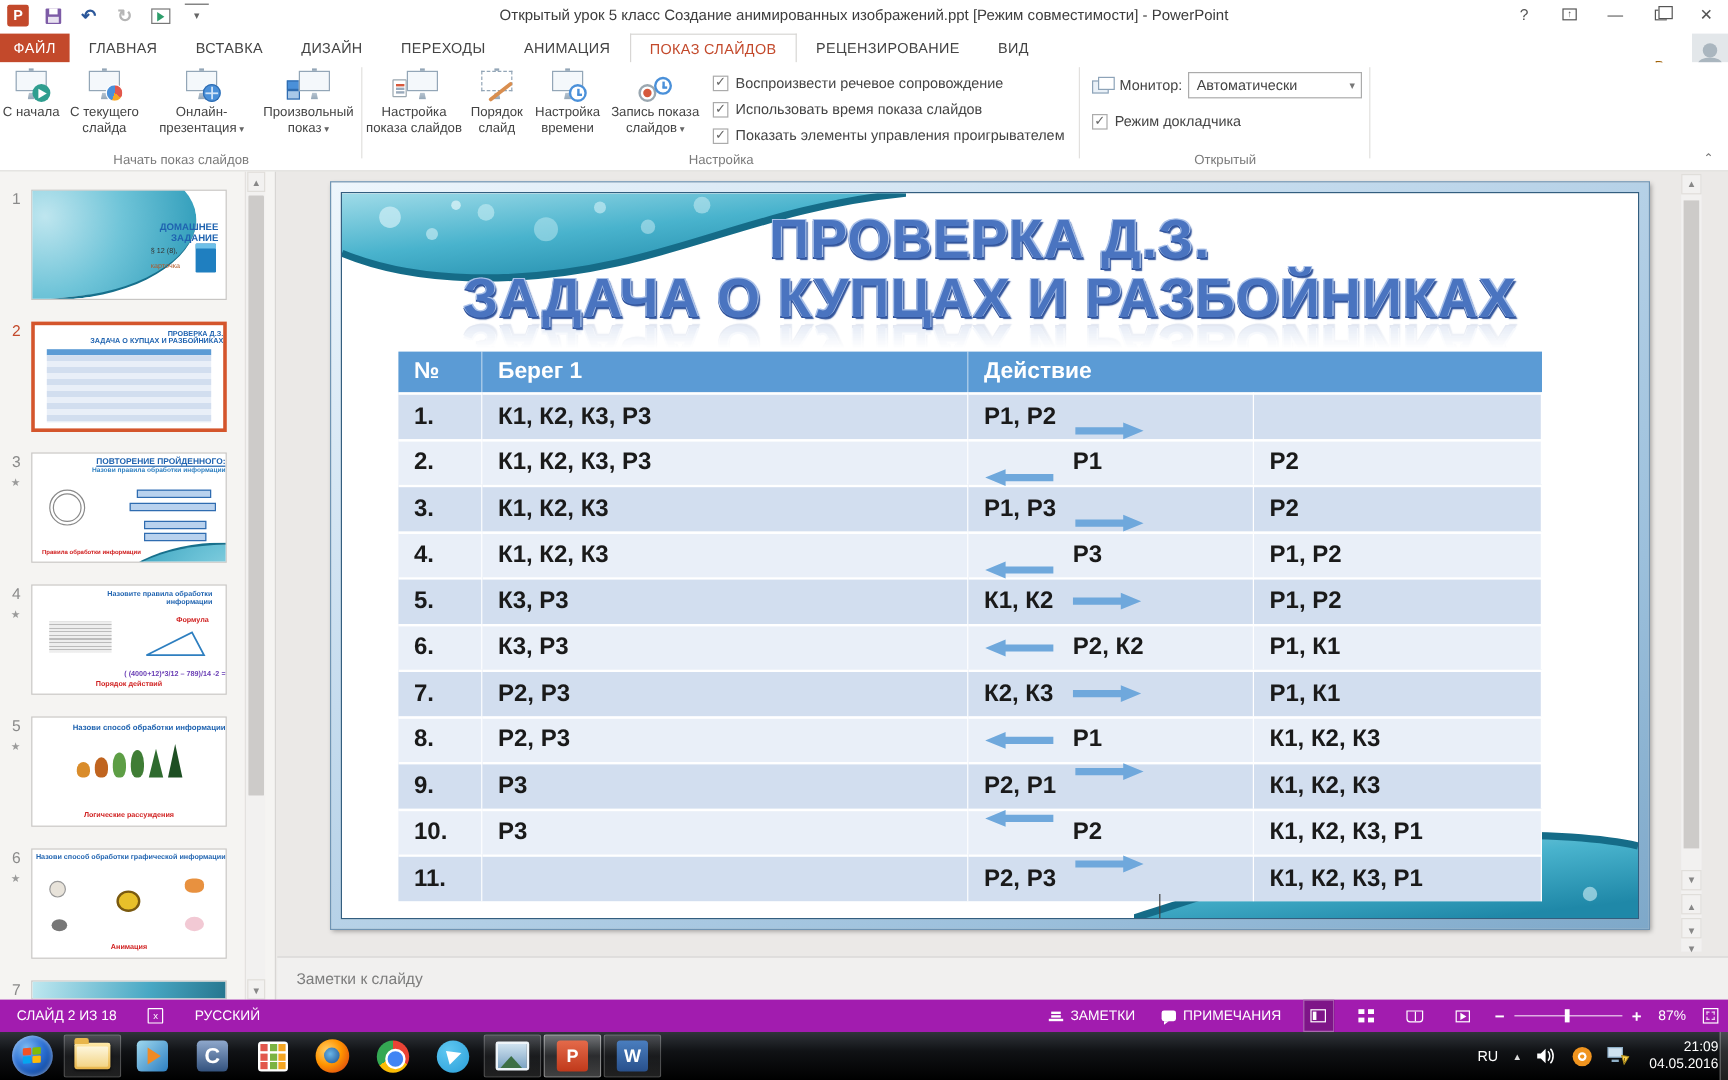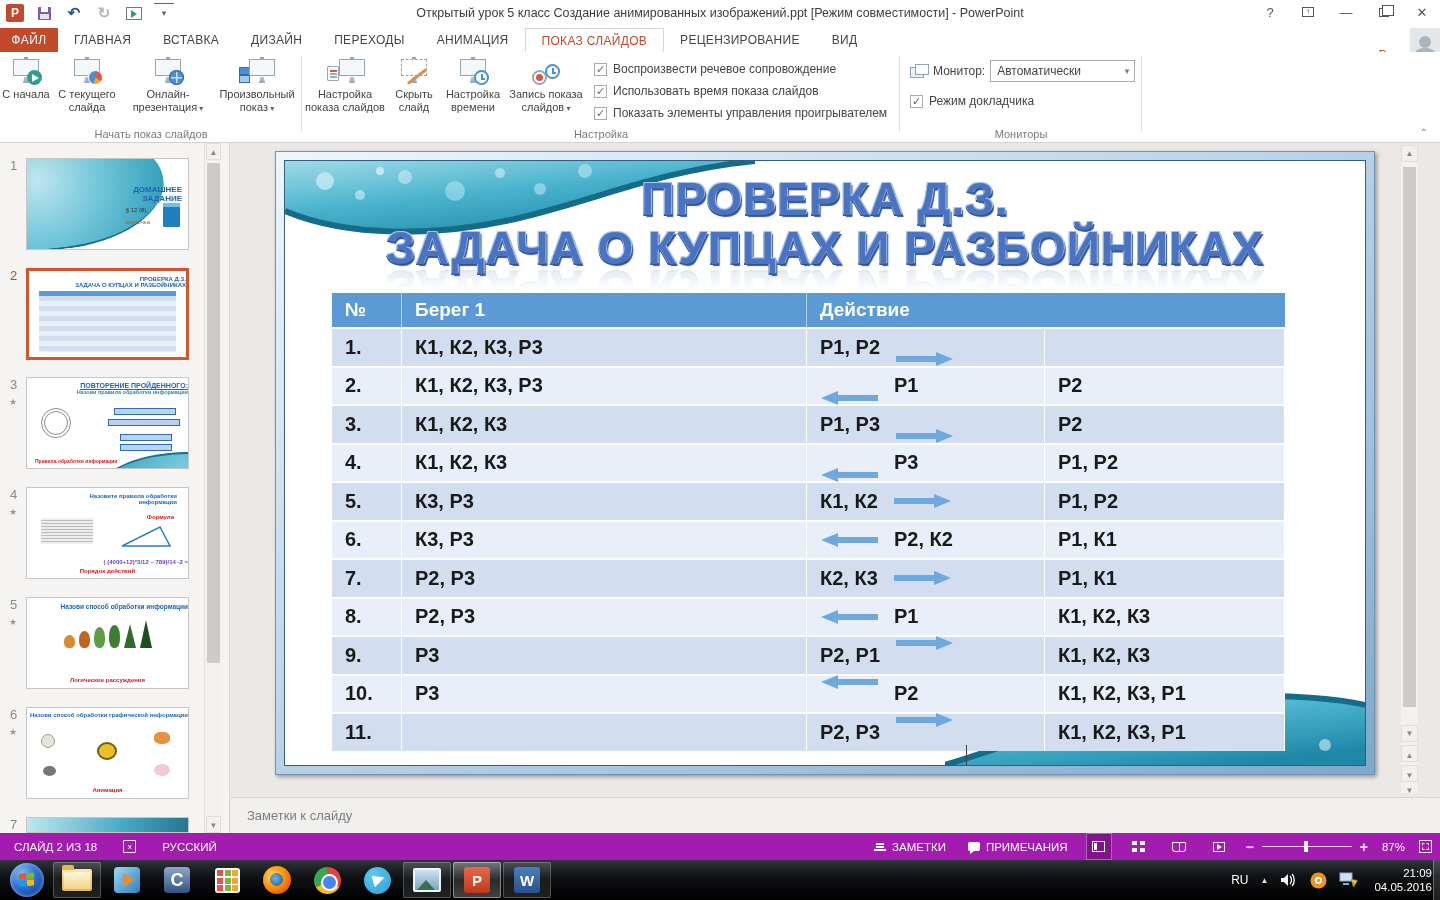--- a/index.html
+++ b/index.html
@@ -308,21 +308,21 @@
             <i class="acc page" style="left:0;bottom:6px;"></i>
             <i class="scr" style="left:12px;"></i>
           </span>
         <span class="blabel">Настройка показа слайдов</span>
       </div>
       <div class="bigbtn" style="width:52px;">
         <span class="ricon">
             <i class="scr dashed"></i>
             <i class="acc slash"></i>
           </span>
-        <span class="blabel">Скрыть слайд</span>
+        <span class="blabel">Порядок слайд</span>
       </div>
       <div class="bigbtn" style="width:66px;">
         <span class="ricon">
             <i class="scr"></i>
             <i class="acc clock"></i>
           </span>
         <span class="blabel">Настройка времени</span>
       </div>
       <div class="bigbtn has-dd" style="width:80px;">
         <span class="ricon">
@@ -354,21 +354,21 @@
       <div class="cbrow" style="gap:5px;">
         <span class="mon-icon"></span>
         <span class="cblabel">Монитор:</span>
         <span class="mon-dd">Автоматически</span>
       </div>
       <div class="cbrow" style="margin-top:8px;">
         <span class="cb">✓</span>
         <span class="cblabel">Режим докладчика</span>
       </div>
     </div>
-    <div class="glabel">Мониторы</div>
+    <div class="glabel">Открытый</div>
   </div>
   <div id="ribbon-collapse">⌃</div>
 </div>
 
 <div id="workarea">
 
   <div id="thumbpanel">
       <div class="thumb-row" style="top: 15px; height: 92px;">
         <span class="tnum">1</span>
         <div class="tbox">

